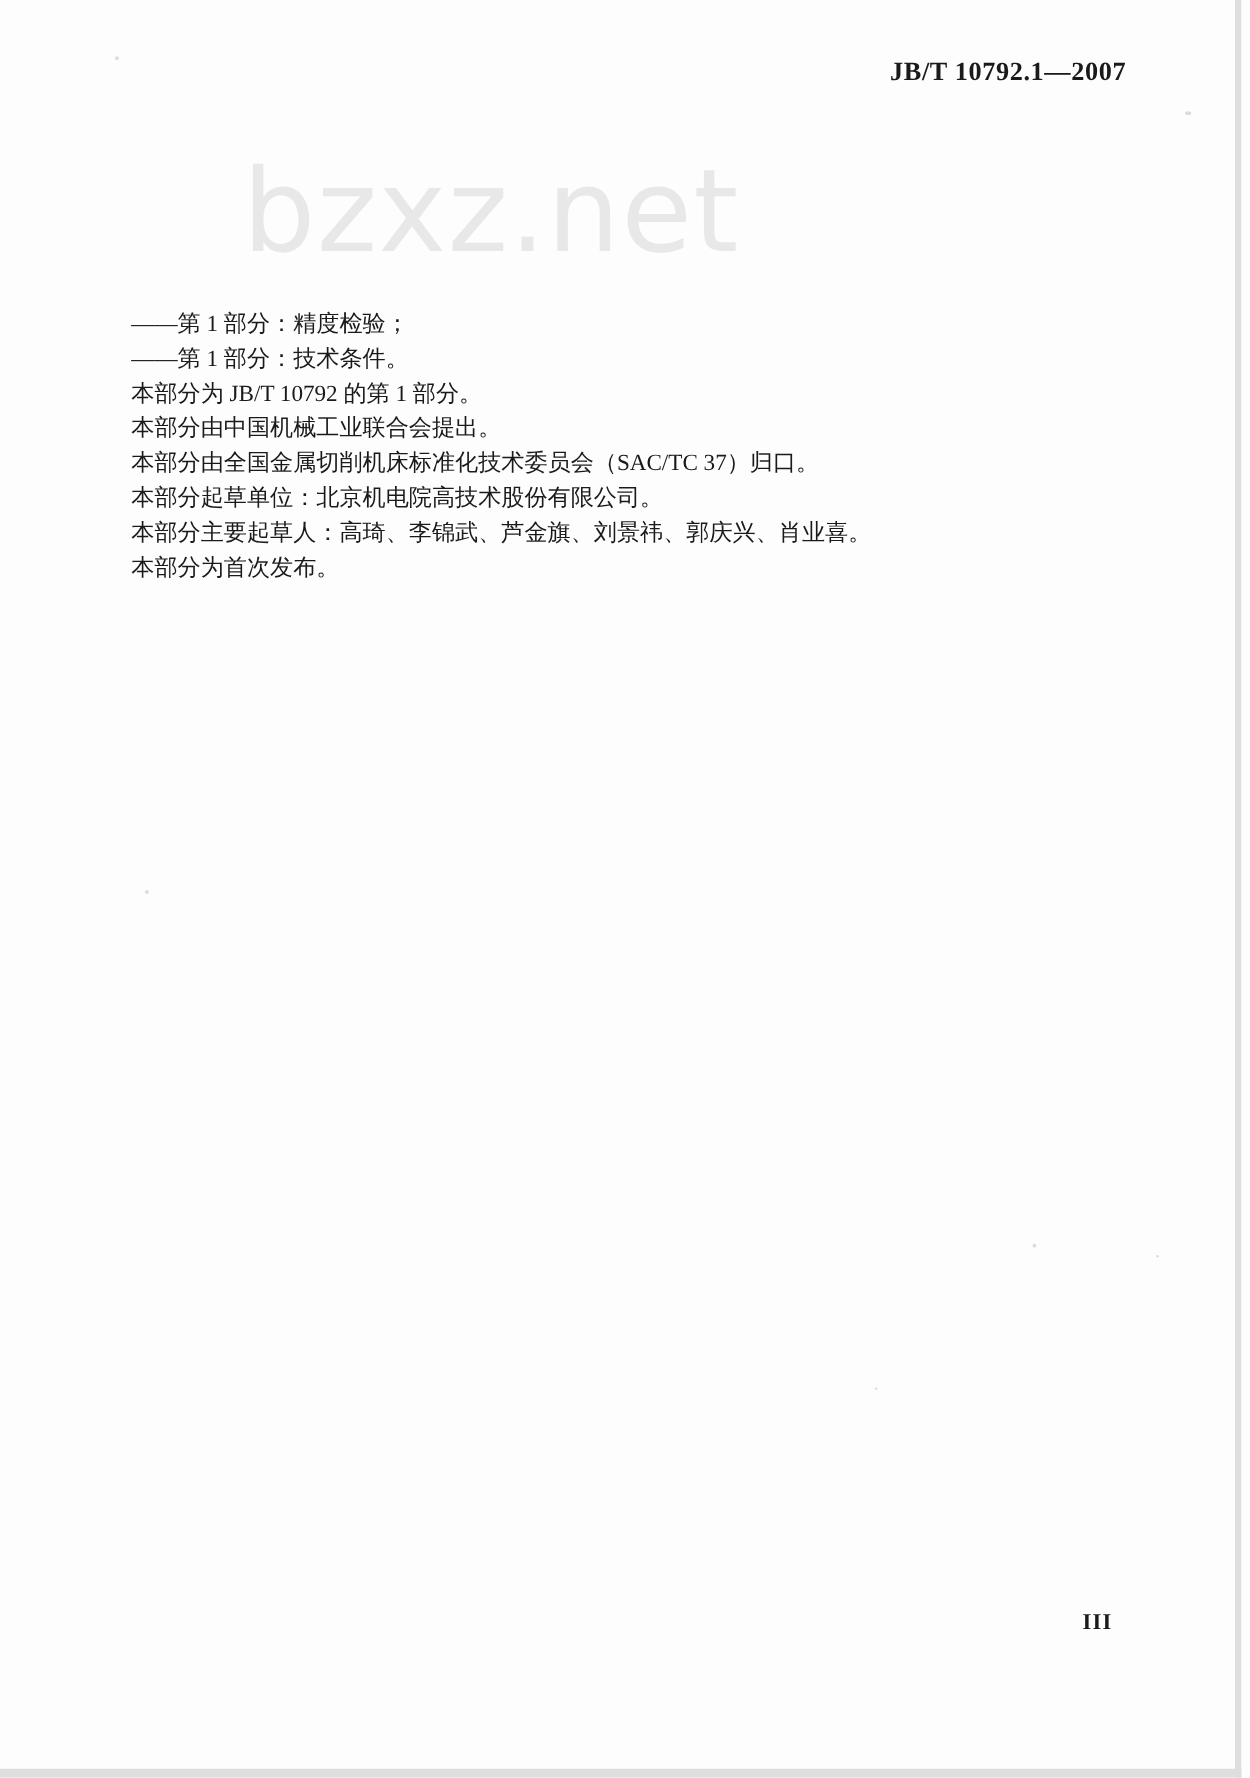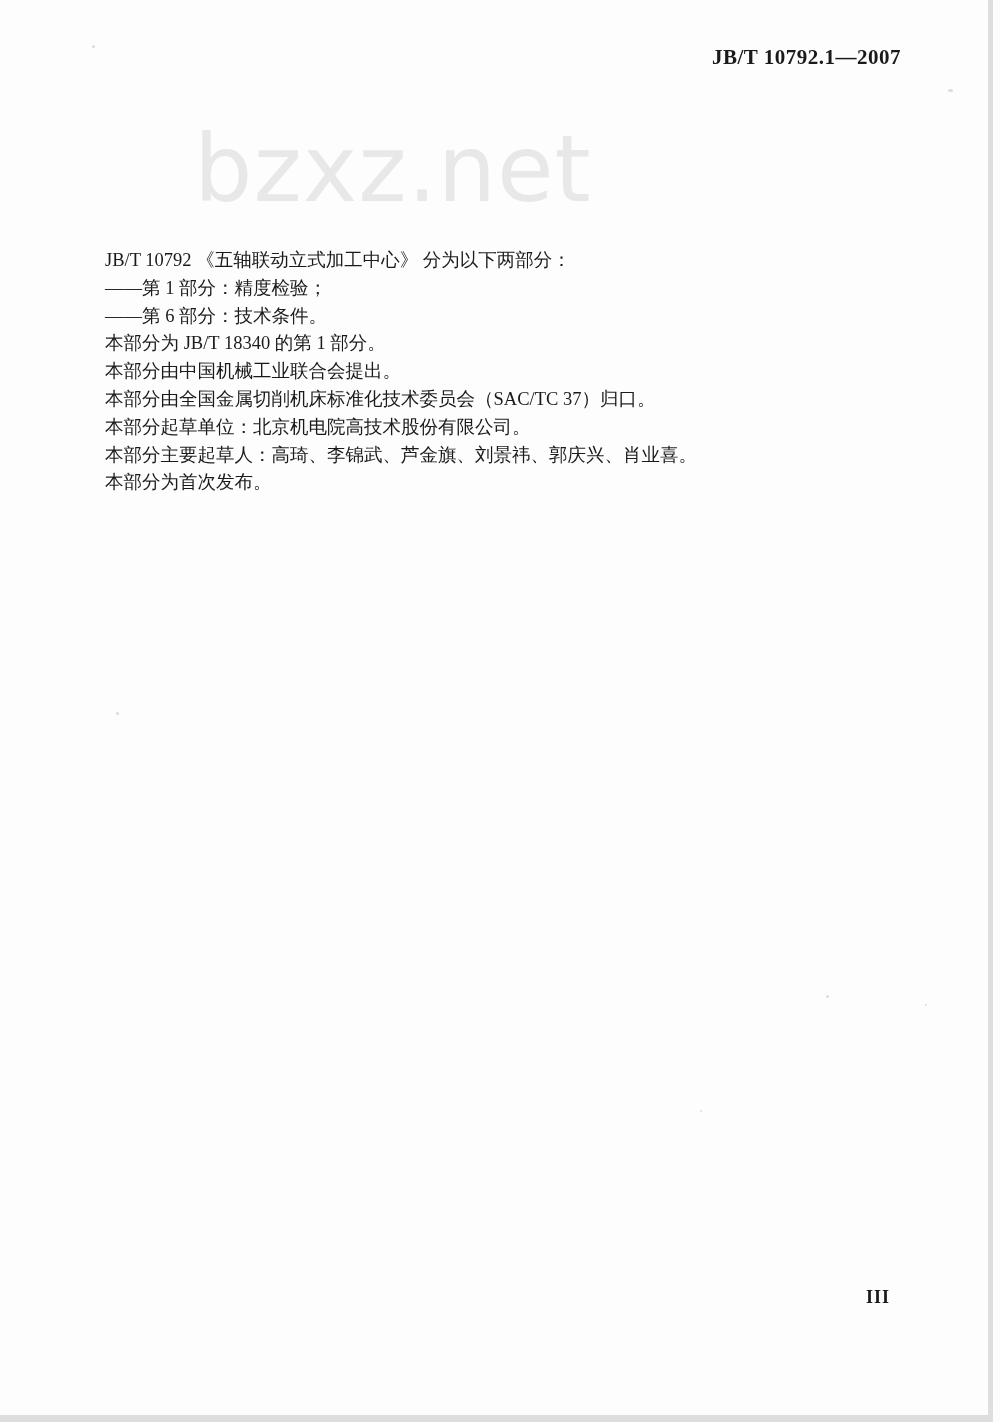--- a/index.html
+++ b/index.html
@@ -101,24 +101,23 @@
 <body>
 
 <div class="page">
 
   <div class="standard-number">JB/T 10792.1—2007</div>
 
   <div class="watermark">bzxz.net</div>
 
 
   <div class="foreword-body">
-    <p>JB/T 10792 《五轴联动立式加工中心》 分为以下两部分：</p>
     <p>——第 1 部分：精度检验；</p>
-    <p>——第 6 部分：技术条件。</p>
-    <p>本部分为 JB/T 18340 的第 1 部分。</p>
+    <p>——第 1 部分：技术条件。</p>
+    <p>本部分为 JB/T 10792 的第 1 部分。</p>
     <p>本部分由中国机械工业联合会提出。</p>
     <p>本部分由全国金属切削机床标准化技术委员会（SAC/TC 37）归口。</p>
     <p>本部分起草单位：北京机电院高技术股份有限公司。</p>
     <p>本部分主要起草人：高琦、李锦武、芦金旗、刘景祎、郭庆兴、肖业喜。</p>
     <p>本部分为首次发布。</p>
   </div>
 
   <div class="page-number">III</div>
 
   <div class="scan-edge-right"></div>

